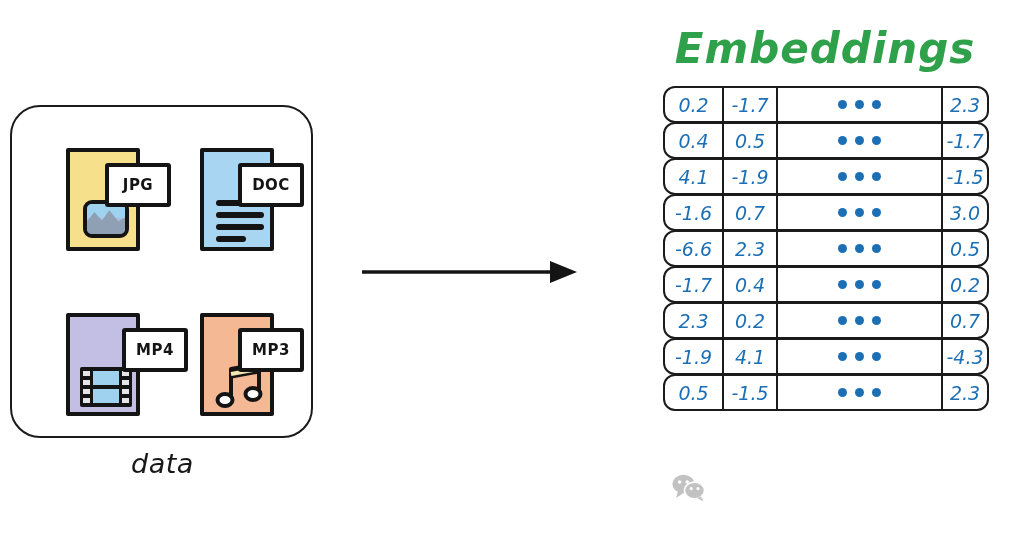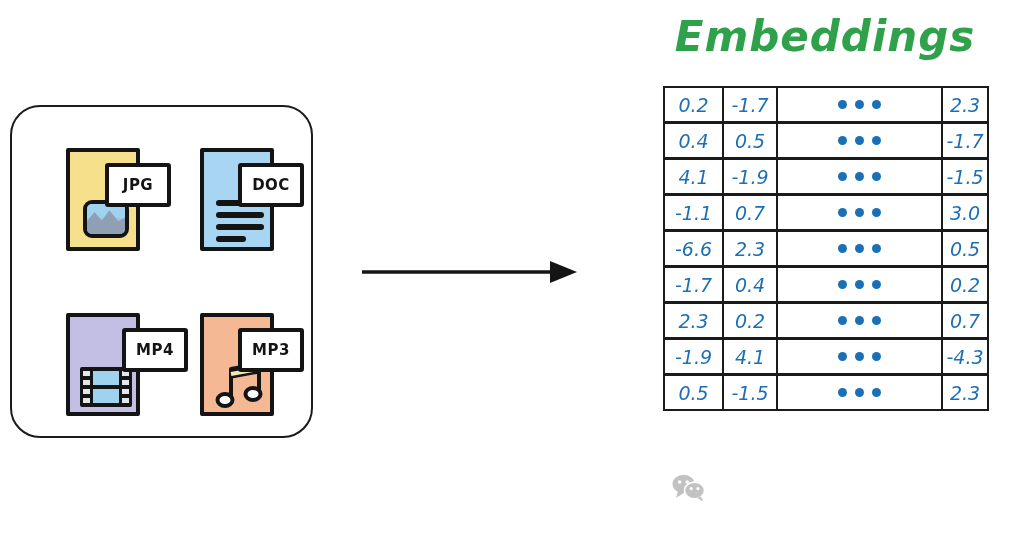--- a/index.html
+++ b/index.html
@@ -149,42 +149,42 @@
     left: 358px;
     top: 250px;
     width: 225px;
     height: 45px;
   }
 
   
   #embeddings-title {
     position: absolute;
     left: 660px;
-    top: 12px;
+    top: 24px;
     width: 330px;
     text-align: center;
     font-family: "DejaVu Sans", sans-serif;
     font-size: 42px;
     font-style: italic;
     font-weight: 700;
     color: #2fa14a;
     letter-spacing: 1px;
   }
 
   #embedding-table {
     position: absolute;
     left: 663px;
     top: 86px;
     width: 326px;
   }
   .embed-row {
     position: relative;
     height: 37px;
     border: 2.2px solid #1b1b1b;
-    border-radius: 0;
+    border-radius: 12px;
     background: #ffffff;
     box-sizing: border-box;
     display: flex;
     margin-bottom: -1px;
   }
   .embed-cell {
     display: flex;
     align-items: center;
     justify-content: center;
     font-family: "DejaVu Sans", sans-serif;
@@ -279,20 +279,21 @@
         <path d="M16 13 L44 8" stroke="#f2e8b4" stroke-width="4" fill="none"></path>
         <ellipse cx="10" cy="39" rx="7.5" ry="6" fill="#ffffff" stroke="#141414" stroke-width="4"></ellipse>
         <ellipse cx="38" cy="33" rx="7.5" ry="6" fill="#ffffff" stroke="#141414" stroke-width="4"></ellipse>
       </svg>
     </div>
     <div class="file-tag" id="tag-mp3">MP3</div>
 
   </div>
 
   <div id="caption-unstructured">
+    <div>data</div>
   </div>
 </div>
 
 <svg id="flow-arrow" viewBox="0 0 225 45">
   <line x1="4" y1="22" x2="198" y2="22" stroke="#141414" stroke-width="3.5"></line>
   <polygon points="192,11 219,22 192,33" fill="#141414"></polygon>
 </svg>
 
 <div id="embeddings-title">Embeddings</div>
 
@@ -327,21 +328,21 @@
       <div class="embed-cell cdots">
         <div class="dots">
           <i></i>
           <i></i>
           <i></i>
         </div>
       </div>
       <div class="embed-cell c3">-1.5</div>
     </div>
     <div class="embed-row">
-      <div class="embed-cell c0">-1.1</div>
+      <div class="embed-cell c0">-1.6</div>
       <div class="embed-cell c1">0.7</div>
       <div class="embed-cell cdots">
         <div class="dots">
           <i></i>
           <i></i>
           <i></i>
         </div>
       </div>
       <div class="embed-cell c3">3.0</div>
     </div>

